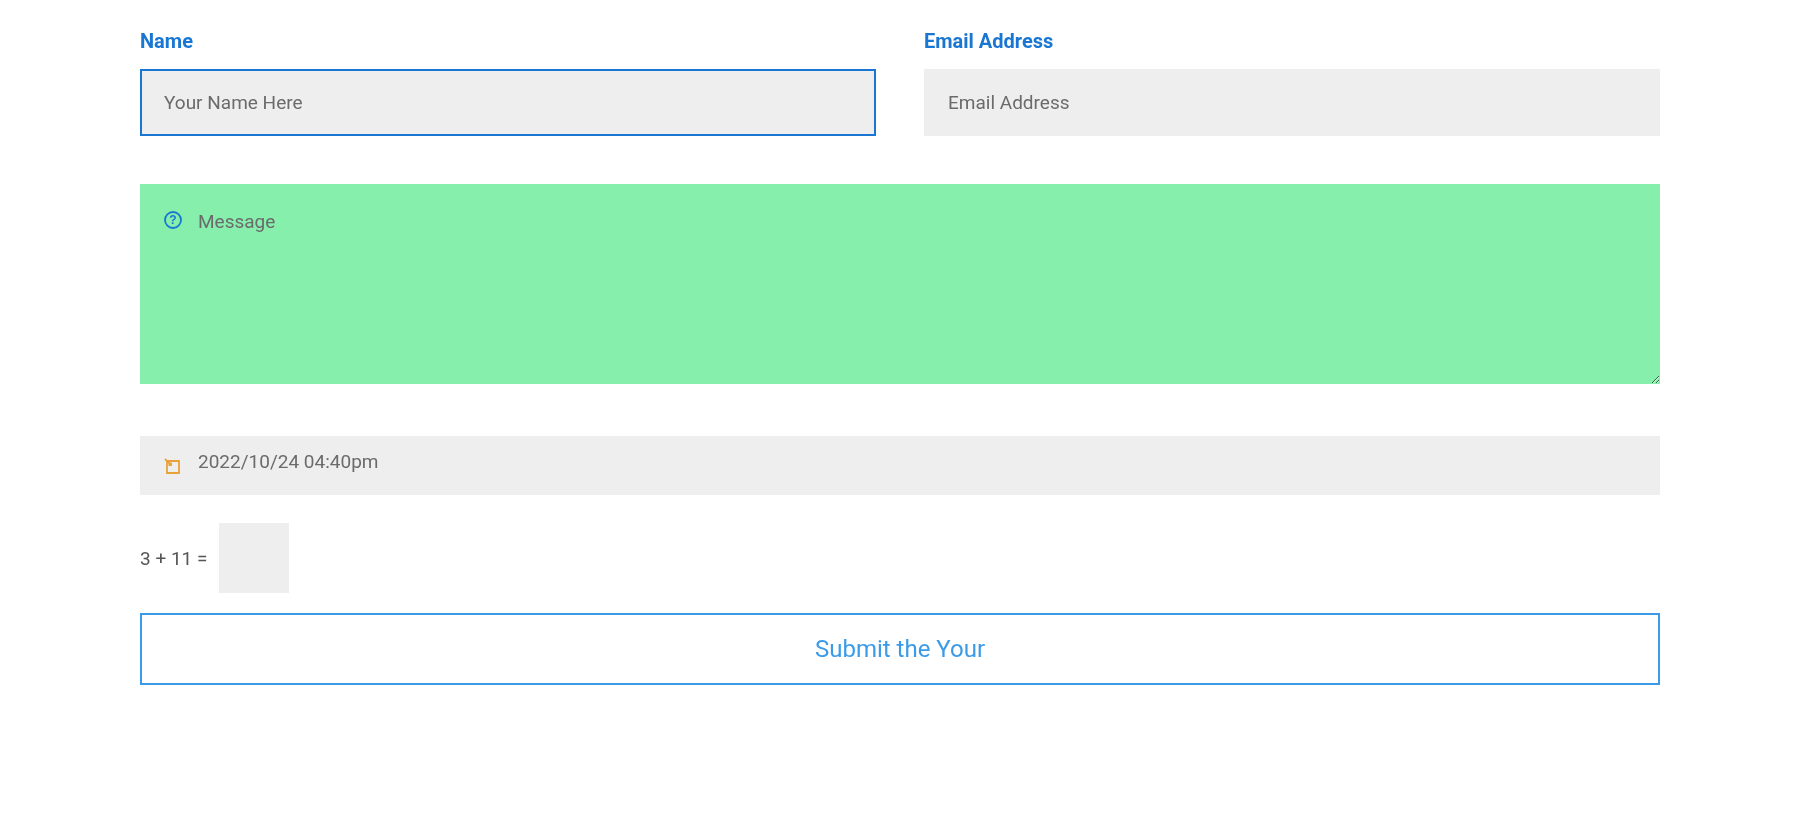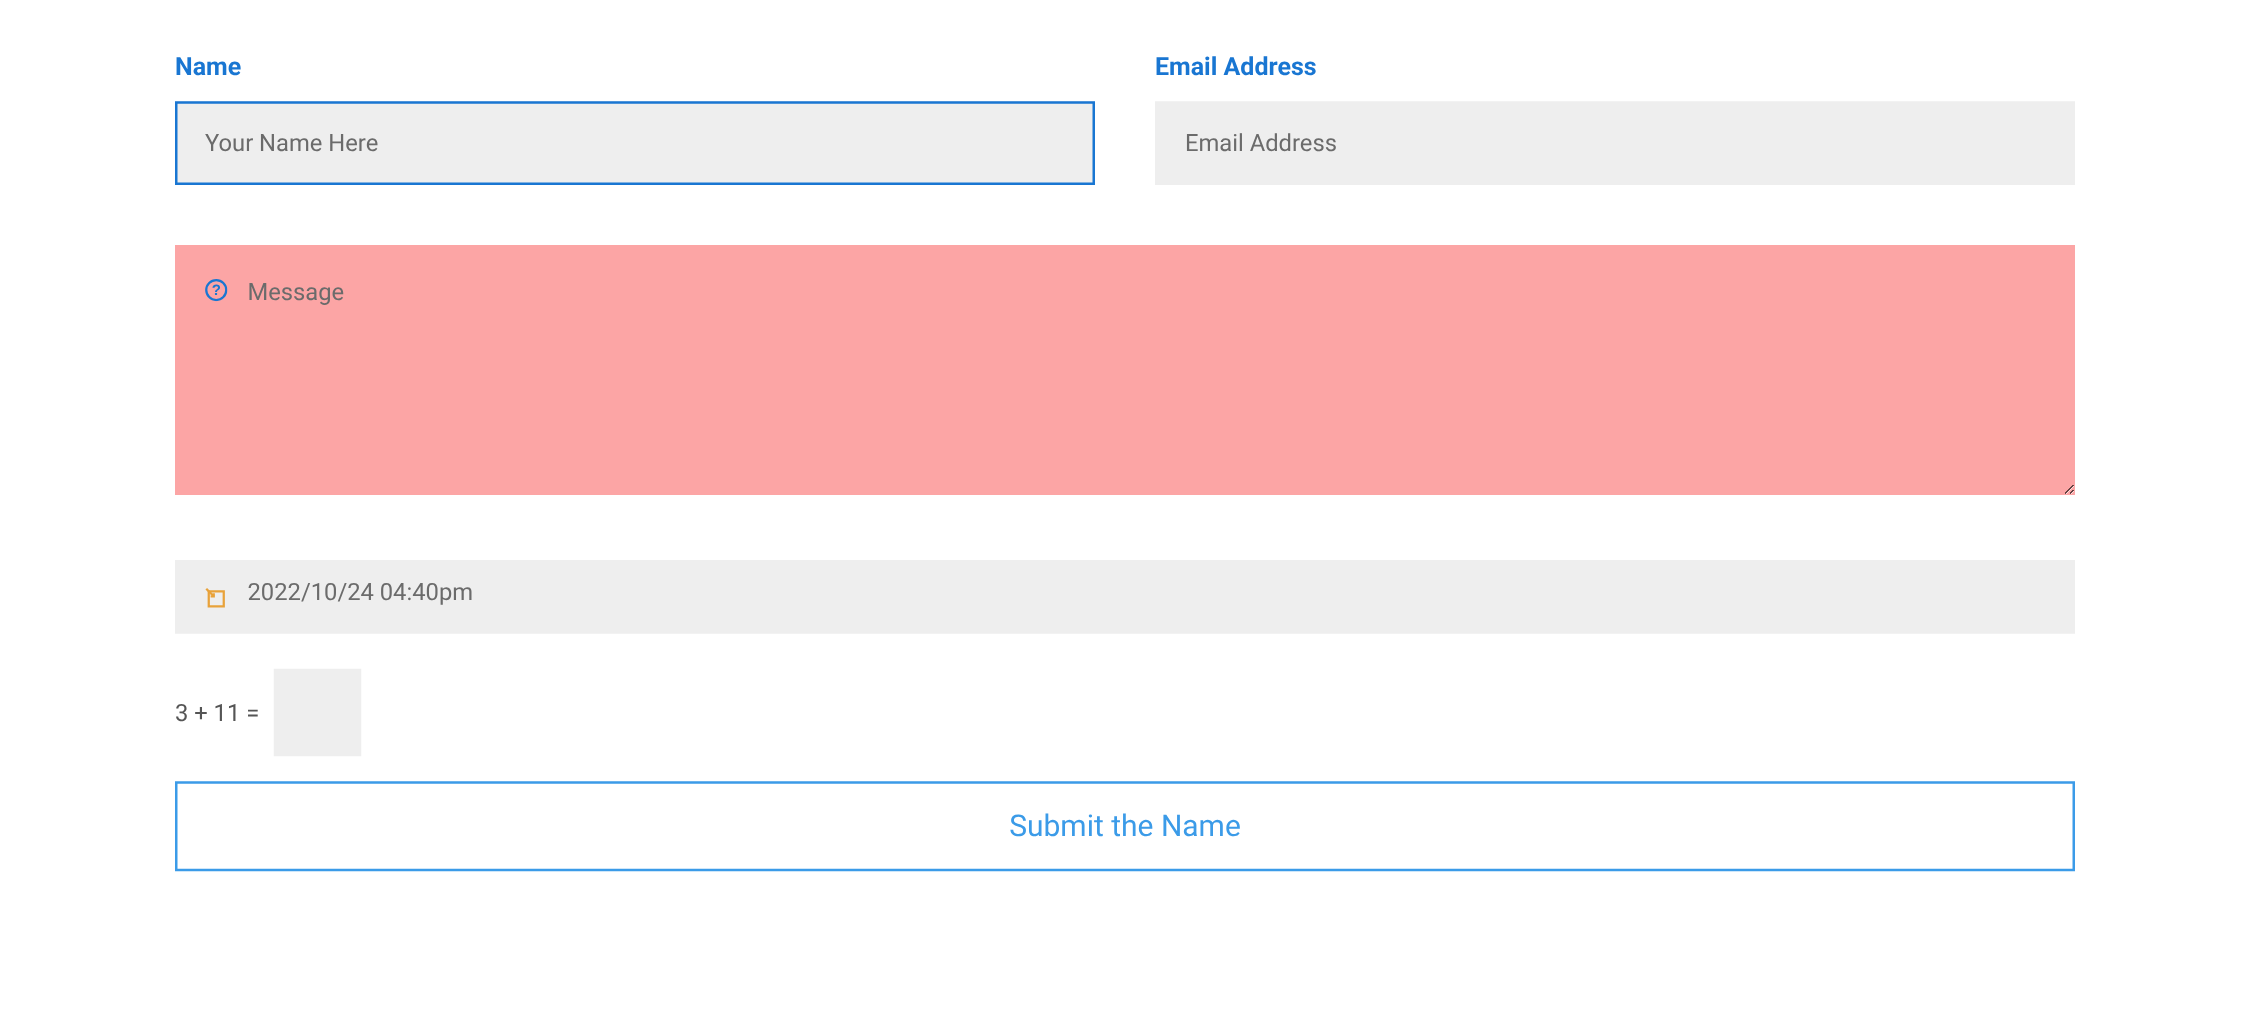--- a/index.html
+++ b/index.html
@@ -7,21 +7,21 @@
       margin: 0;
       padding: 0;
     }
     body {
       font-family: -apple-system, BlinkMacSystemFont, "Segoe UI", Roboto, "Helvetica Neue", Arial, sans-serif;
       background: #ffffff;
       padding: 25px 40px;
     }
     .form-container {
       max-width: 1520px;
-      margin: 16px auto;
+      margin: 4px auto;
     }
     .row {
       display: flex;
       gap: 48px;
       margin-bottom: 48px;
     }
     .field-group {
       flex: 1;
     }
     .field-label {
@@ -48,21 +48,21 @@
       padding: 20px 22px;
     }
     .textarea-wrapper {
       position: relative;
       width: 100%;
       margin-bottom: 48px;
     }
     .textarea-input {
       width: 100%;
       padding: 26px 24px 16px 58px;
-      background: #fca5a5;
+      background: #86efac;
       border: none;
       font-size: 19px;
       color: #333;
       font-family: inherit;
       resize: vertical;
       min-height: 200px;
     }
     .textarea-input::placeholder {
       color: #6b6b6b;
     }
@@ -162,14 +162,14 @@
       </svg>
     </span>
     <input type="text" class="datetime-input" value="2022/10/24 04:40pm" style="">
   </div>
 
   <div class="captcha-row">
     <span class="captcha-label">3 + 11 =</span>
     <input type="text" class="captcha-input" style="">
   </div>
 
-  <button class="submit-button">Submit the Name</button>
+  <button class="submit-button">Submit the Your</button>
 </div>
 
 </body></html>

